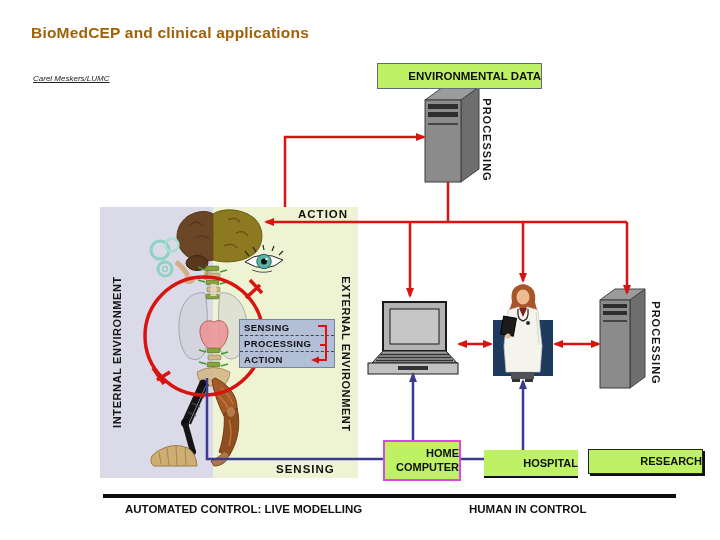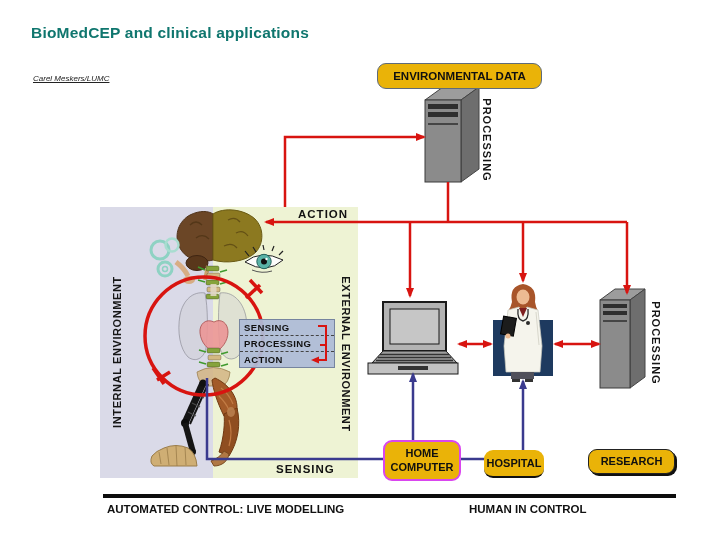--- a/index.html
+++ b/index.html
@@ -1,38 +1,38 @@
 <!DOCTYPE html>
 <html><head>
 <meta charset="utf-8">
 <style>
   html,body{margin:0;padding:0;background:#fff;}
   #slide{position:relative;width:720px;height:540px;background:#ffffff;overflow:hidden;
          font-family:"Liberation Sans",sans-serif;color:#111;}
   .abs{position:absolute;}
   .lbl{white-space:nowrap;color:#111;}
-  #title{left:31px;top:24px;font-size:15.5px;font-weight:700;color:#0f766e;letter-spacing:.2px;}
+  #title{left:31px;top:24px;font-size:15.5px;font-weight:700;color:#a16207;letter-spacing:.2px;}
   #author{left:33px;top:74px;font-size:8px;font-style:italic;color:#222;text-decoration:underline;}
-  .bluebox{background:#eab308;text-align:center;font-weight:700;font-size:11px;color:#101010;border-radius:9px;}
+  .bluebox{background:#bef264;text-align:right;font-weight:700;font-size:11px;color:#101010;}
   #env-data{left:377px;top:63px;width:163px;height:24px;line-height:24px;border:1px solid #5f6b7a;font-size:11.5px;}
   .rot{height:14px;line-height:14px;text-align:center;font-size:11px;font-weight:700;letter-spacing:1px;color:#161616;}
   #proc-top{left:432px;top:133px;width:110px;transform:rotate(90deg);transform-origin:center;}
   #proc-right{left:601px;top:336px;width:110px;transform:rotate(90deg);transform-origin:center;}
   #ext-env{left:246px;top:347px;width:200px;transform:rotate(90deg);transform-origin:center;letter-spacing:.6px;}
   #int-env{left:17px;top:345px;width:200px;transform:rotate(-90deg);transform-origin:center;letter-spacing:.6px;}
   #action-top{left:298px;top:208px;font-size:11.5px;font-weight:700;letter-spacing:1px;}
   #sensing-bottom{left:276px;top:463px;font-size:11.5px;font-weight:700;letter-spacing:1px;}
   #spa-box{left:239px;top:319px;width:94px;background:rgba(174,188,215,.95);border:1px solid #76849f;}
   #spa-box .row{height:15px;line-height:15px;padding-left:4px;font-size:9.5px;font-weight:700;letter-spacing:.4px;color:#101010;}
   #spa-box .row.dash{border-bottom:1px dashed #444;}
   #home-computer{left:383px;top:440px;width:74px;height:37px;border:2px solid #d946ef;display:flex;align-items:center;justify-content:center;line-height:1.25;}
-  #hospital{left:484px;top:450px;width:60px;height:26px;line-height:26px;border-bottom:2px solid #111;}
-  #research{left:588px;top:449px;width:85px;height:23px;line-height:23px;border:1px solid #222;box-shadow:2px 2px 0 #111;}
+  #hospital{left:484px;top:450px;width:94px;height:26px;line-height:26px;border-bottom:2px solid #111;}
+  #research{left:588px;top:449px;width:85px;height:23px;line-height:23px;border:1px solid #222;box-shadow:2px 2px 0 #111;padding-left:28px;}
   #thick-line{left:103px;top:494px;width:573px;height:4px;background:#0d0d0d;}
-  #auto-text{left:107px;top:503px;font-size:11.5px;font-weight:700;}
+  #auto-text{left:125px;top:503px;font-size:11.5px;font-weight:700;}
   #human-text{left:469px;top:503px;font-size:11.5px;font-weight:700;}
 </style>
 </head>
 <body>
 
 <div id="slide">
 
   <svg class="abs" style="left:0;top:0" width="720" height="540">
     <defs>
       <marker id="mr" viewBox="0 0 10 8" refX="8" refY="4" markerWidth="10" markerHeight="8" orient="auto-start-reverse" markerUnits="userSpaceOnUse">

